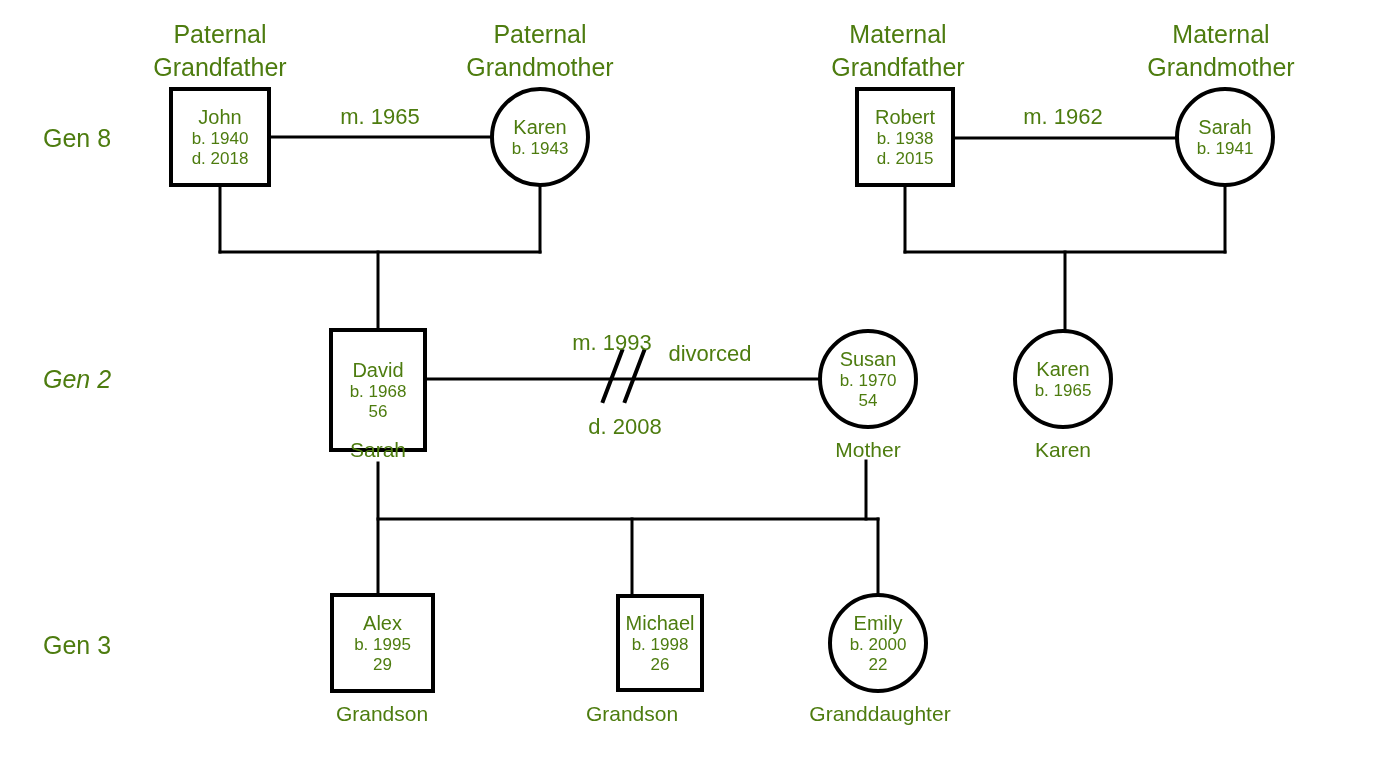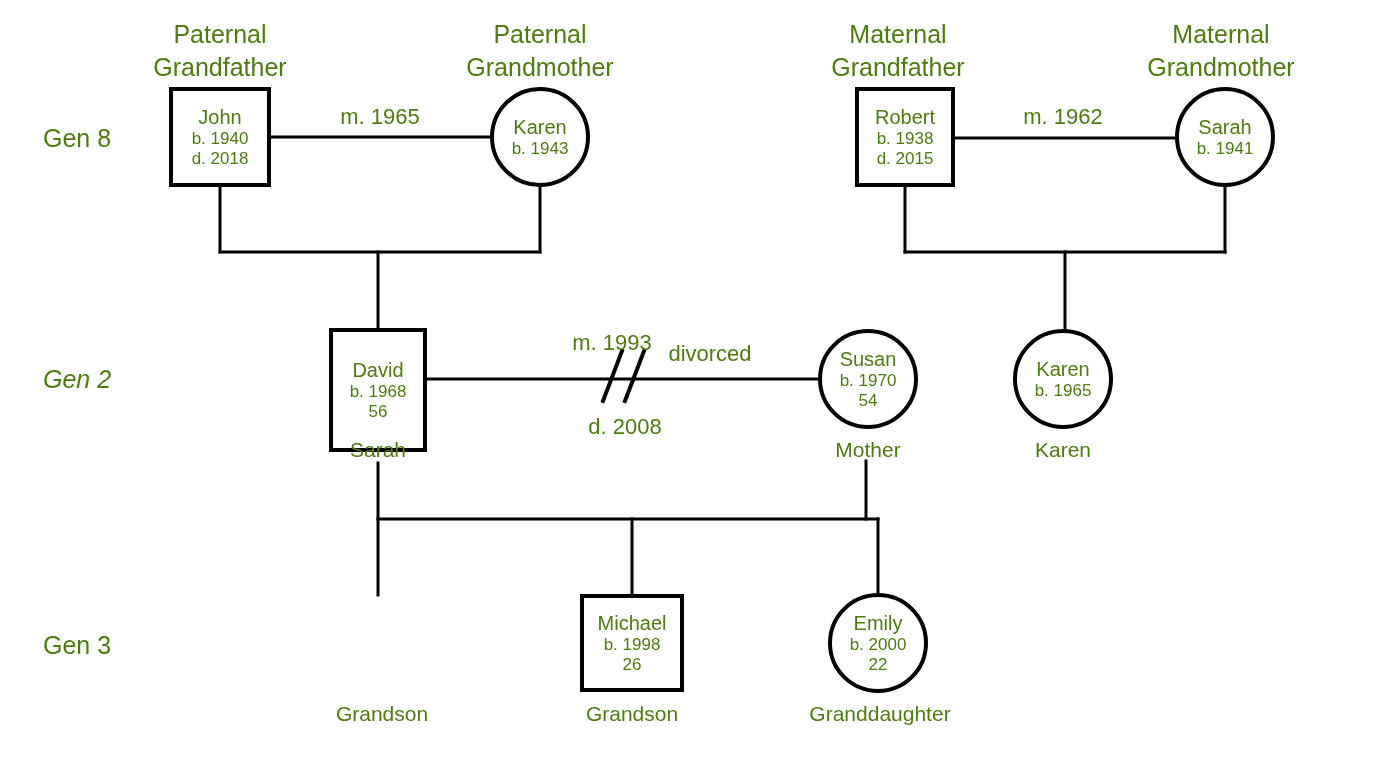--- a/index.html
+++ b/index.html
@@ -157,21 +157,26 @@
   </div>
 
   <div class="marriage-label" style="left:612px; top:331px;">m. 1993</div>
   <div class="marriage-label" style="left:710px; top:342px;">divorced</div>
   <div class="marriage-label" style="left:625px; top:415px;">d. 2008</div>
 
   <div class="role-label" style="left:378px; top:438px;">Sarah</div>
   <div class="role-label" style="left:868px; top:438px;">Mother</div>
   <div class="role-label" style="left:1063px; top:438px;">Karen</div>
 
-  <div class="node square" style="left:580px; top:594px; width:104px; height:98px;">
+  <div class="node square" style="left:330px; top:593px; width:105px; height:100px;">
+    <div class="pname">Alex</div>
+    <div class="pdetail">b. 1995</div>
+    <div class="pdetail">29</div>
+  </div>
+  <div class="node square" style="left:616px; top:594px; width:88px; height:98px;">
     <div class="pname">Michael</div>
     <div class="pdetail">b. 1998</div>
     <div class="pdetail">26</div>
   </div>
   <div class="node circle" style="left:828px; top:593px; width:100px; height:100px;">
     <div class="pname">Emily</div>
     <div class="pdetail">b. 2000</div>
     <div class="pdetail">22</div>
   </div>
 

